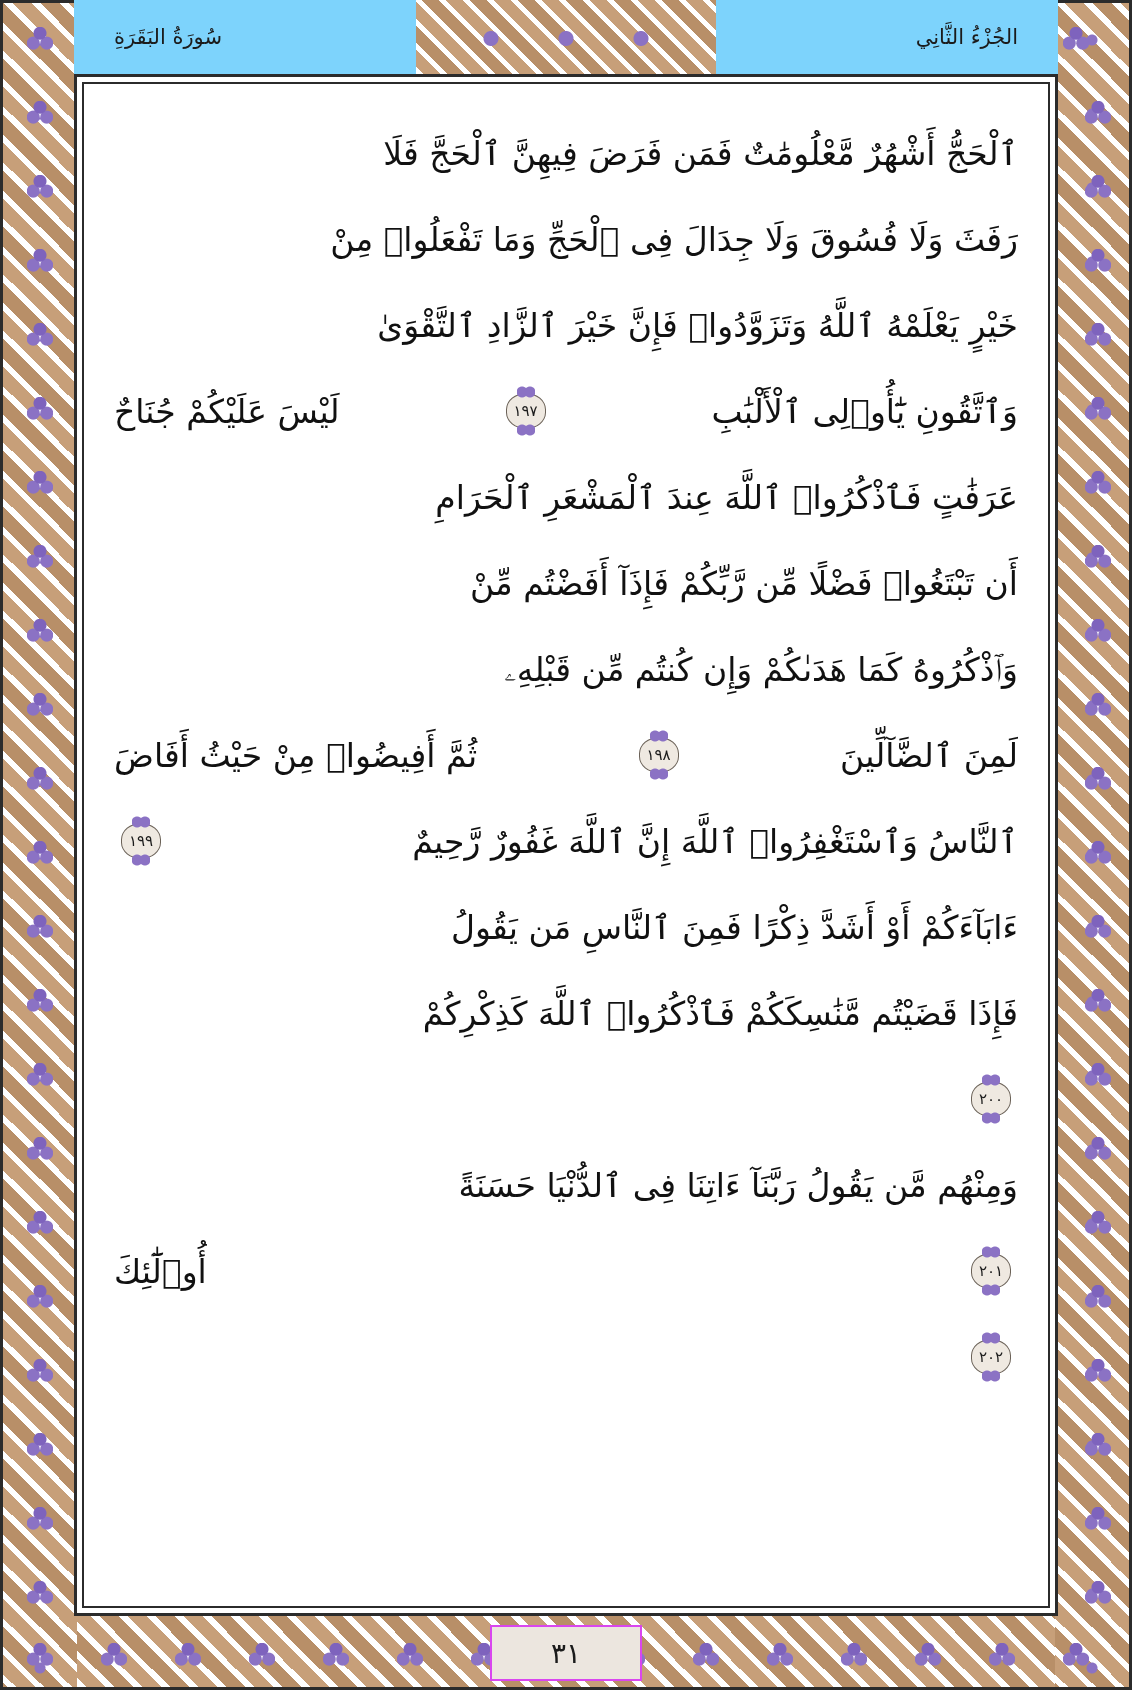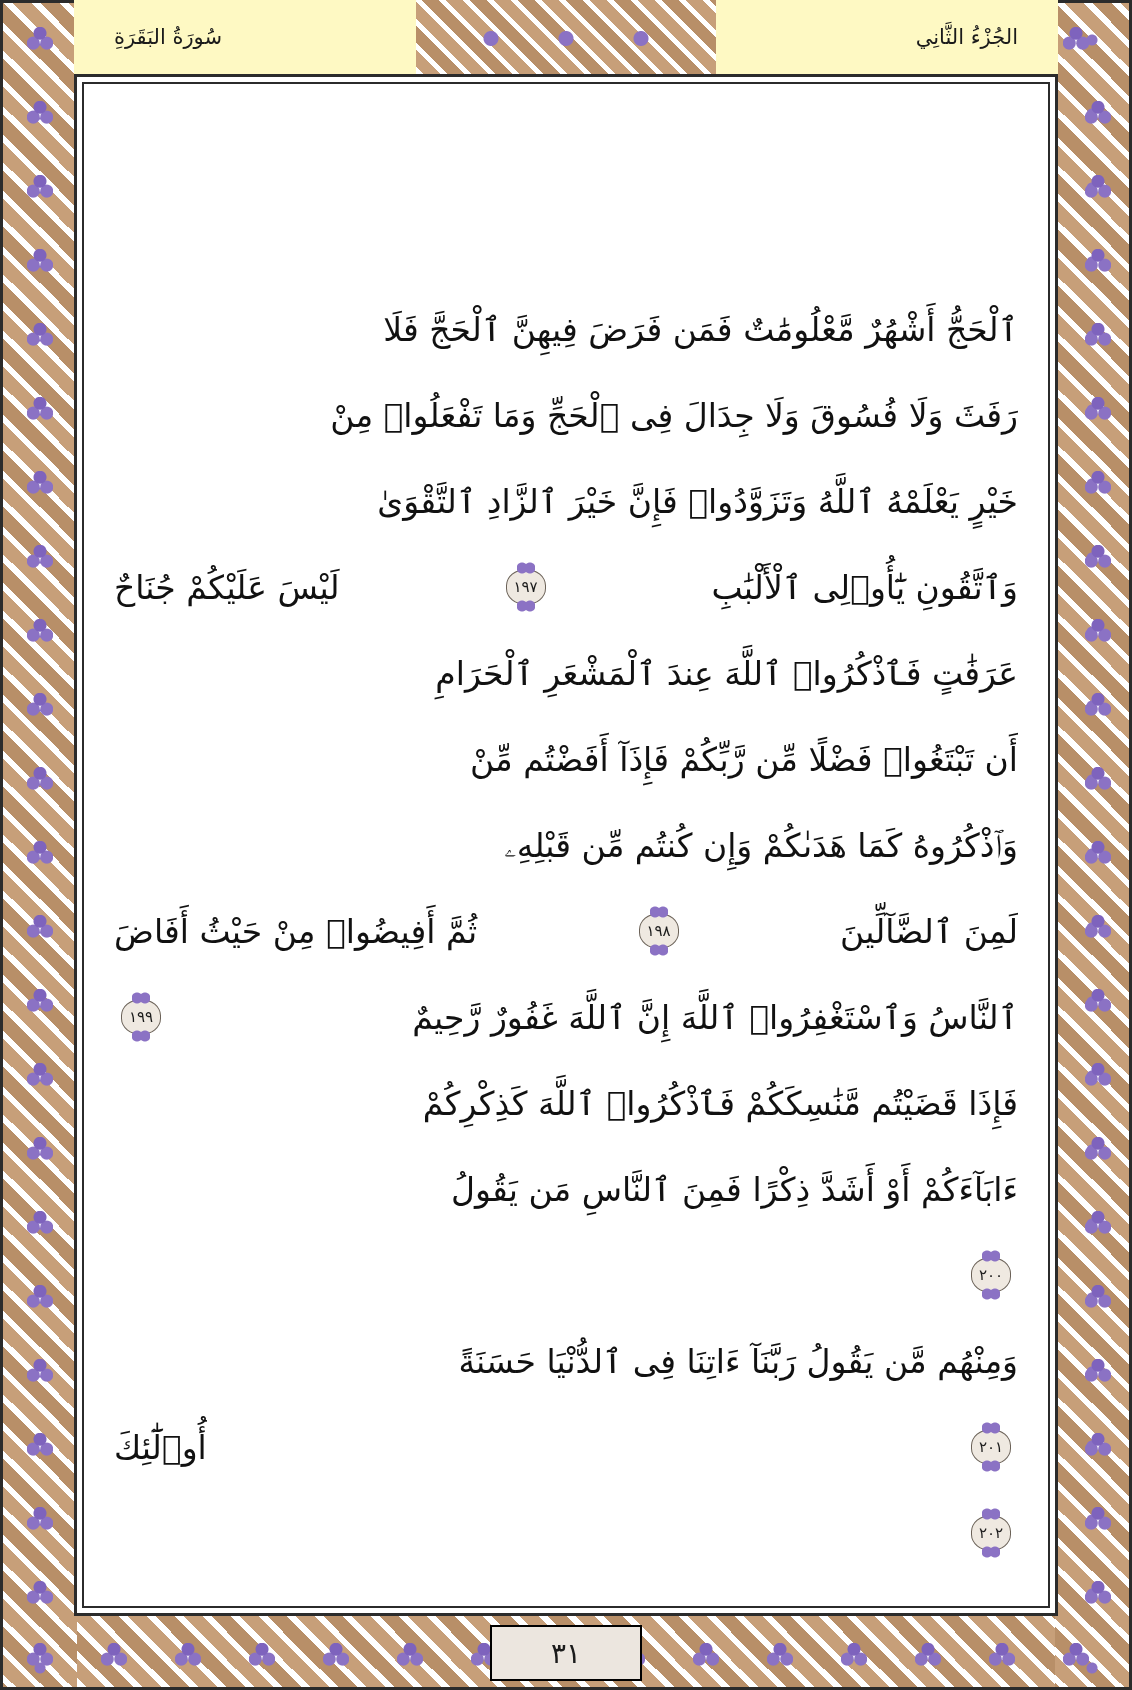--- a/index.html
+++ b/index.html
@@ -67,21 +67,21 @@
     box-sizing:border-box;
   }
   .inner-shell::after{
     content:"";position:absolute;inset:5px;
     border:2px solid #2b2b2b;pointer-events:none;
   }
 
   
   .header-band{
     position:absolute;left:74px;right:74px;top:0;height:74px;
-    background:#fef9c3;
+    background:#7dd3fc;
     display:flex;align-items:center;justify-content:space-between;
     box-sizing:border-box;padding:0 40px;
     z-index:5;
   }
   .header-band .hdr-text{
     font-size:21px;color:#1b1b1b;direction:rtl;
     font-family:"DejaVu Sans","Liberation Sans",sans-serif;
     white-space:nowrap;
   }
   .hdr-center-orn{
@@ -92,21 +92,21 @@
       radial-gradient(circle at 50% 52%, #8b72c4 0 7px, rgba(0,0,0,0) 8px),
       radial-gradient(circle at 75% 52%, #8b72c4 0 7px, rgba(0,0,0,0) 8px),
       repeating-linear-gradient(45deg,#ffffff 0 5px,#c79f79 5px 17px,#ffffff 17px 22px,#b88f68 22px 34px);
   }
 
   
   .text-panel{
     position:absolute;
     left:96px;top:96px;right:96px;bottom:104px;
     display:flex;flex-direction:column;
-    justify-content:flex-end;
+    justify-content:flex-start;
     box-sizing:border-box;
     padding:14px 18px 10px 18px;
     z-index:4;
   }
   .qline{
     direction:rtl;
     text-align:justify;
     text-align-last:justify;
     color:#111111;
     font-size:33px;
@@ -157,21 +157,21 @@
   
   .page-num-wrap{
     position:absolute;left:50%;bottom:0;transform:translateX(-50%);
     width:210px;height:74px;
     display:flex;align-items:center;justify-content:center;
     z-index:6;
   }
   .page-num-plate{
     width:148px;height:52px;
     background:#ece6df;
-    border:2px solid #000000;
+    border:2px solid #d946ef;
     display:flex;align-items:center;justify-content:center;
     font-size:28px;color:#1b1b1b;
     direction:rtl;
     font-family:"DejaVu Sans","Liberation Sans",sans-serif;
   }
 </style>
 </head>
 <body>
 
 <div class="page">
@@ -307,24 +307,24 @@
       <div class="qline">
         <span>ٱلنَّاسُ وَٱسْتَغْفِرُوا۟ ٱللَّهَ إِنَّ ٱللَّهَ غَفُورٌ رَّحِيمٌ</span>
         <span class="ayah">
           <span class="rosette"></span>
           <span class="petal-t"></span>
           <span class="petal-b"></span>
           <span class="num">١٩٩</span>
         </span>
       </div>
       <div class="qline">
+        <span>ءَابَآءَكُمْ أَوْ أَشَدَّ ذِكْرًا فَمِنَ ٱلنَّاسِ مَن يَقُولُ</span>
+      </div>
+      <div class="qline">
         <span>فَإِذَا قَضَيْتُم مَّنَٰسِكَكُمْ فَٱذْكُرُوا۟ ٱللَّهَ كَذِكْرِكُمْ</span>
-      </div>
-      <div class="qline">
-        <span>ءَابَآءَكُمْ أَوْ أَشَدَّ ذِكْرًا فَمِنَ ٱلنَّاسِ مَن يَقُولُ</span>
       </div>
       <div class="qline">
         <span class="ayah">
           <span class="rosette"></span>
           <span class="petal-t"></span>
           <span class="petal-b"></span>
           <span class="num">٢٠٠</span>
         </span>
       </div>
       <div class="qline">

